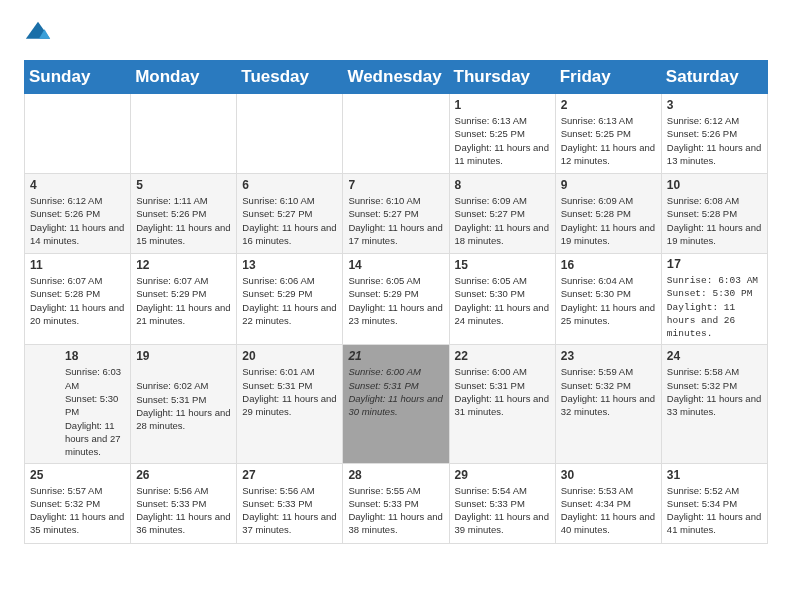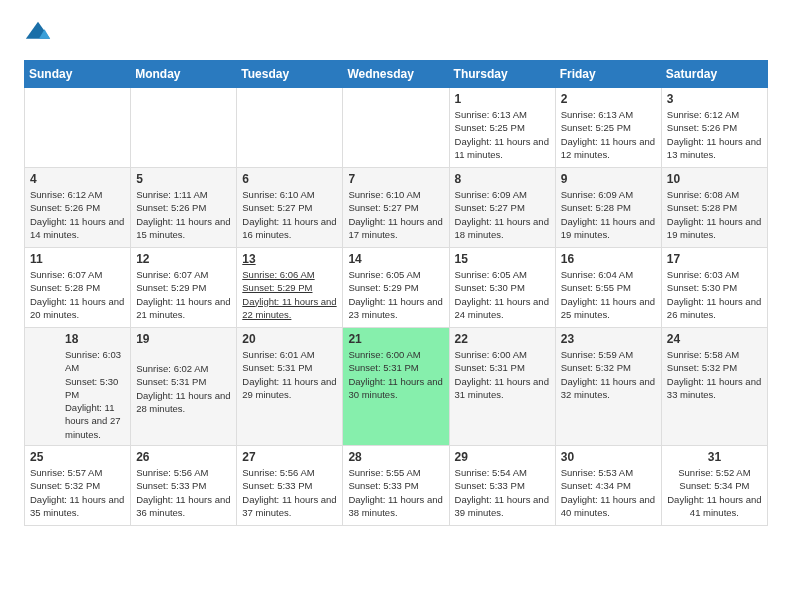--- a/index.html
+++ b/index.html
@@ -55,21 +55,21 @@
       font-weight: normal;
     }
     .calendar-table {
       width: 100%;
       border-collapse: collapse;
       border: 1px solid #ccc;
     }
     .calendar-table th {
       background-color: #2a7abf;
       color: #fff;
-      font-size: 12px;
+      font-size: 17px;
       font-weight: bold;
       padding: 6px 4px;
       text-align: left;
       border: 1px solid #2a7abf;
     }
     .calendar-table td {
       vertical-align: top;
       width: calc(100% / 7);
       padding: 4px 5px;
       font-size: 10px;
@@ -206,45 +206,45 @@
           <div class="day-info" style="white-space: pre-line;">Sunrise: 6:07 AM
 Sunset: 5:28 PM
 Daylight: 11 hours and 20 minutes.</div>
         </td>
         <td style="background-color: rgb(255, 255, 255);">
           <span class="day-number">12</span>
           <div class="day-info" style="white-space: pre-line;">Sunrise: 6:07 AM
 Sunset: 5:29 PM
 Daylight: 11 hours and 21 minutes.</div>
         </td>
-        <td style="background-color: rgb(255, 255, 255); text-decoration: underline;">
+        <td style="background-color: rgb(255, 255, 255);">
           <span class="day-number">13</span>
           <div class="day-info" style="white-space: pre-line;">Sunrise: 6:06 AM
 Sunset: 5:29 PM
 Daylight: 11 hours and 22 minutes.</div>
         </td>
         <td style="background-color: rgb(255, 255, 255);">
           <span class="day-number">14</span>
           <div class="day-info" style="white-space: pre-line;">Sunrise: 6:05 AM
 Sunset: 5:29 PM
 Daylight: 11 hours and 23 minutes.</div>
         </td>
         <td style="background-color: rgb(255, 255, 255);">
           <span class="day-number">15</span>
           <div class="day-info" style="white-space: pre-line;">Sunrise: 6:05 AM
 Sunset: 5:30 PM
 Daylight: 11 hours and 24 minutes.</div>
         </td>
         <td style="background-color: rgb(255, 255, 255);">
           <span class="day-number">16</span>
           <div class="day-info" style="white-space: pre-line;">Sunrise: 6:04 AM
-Sunset: 5:55 PM
+Sunset: 5:30 PM
 Daylight: 11 hours and 25 minutes.</div>
         </td>
-        <td style="background-color: rgb(255, 255, 255);">
+        <td style="background-color: rgb(255, 255, 255); font-family: Liberation Mono, monospace;">
           <span class="day-number">17</span>
           <div class="day-info" style="white-space: pre-line;">Sunrise: 6:03 AM
 Sunset: 5:30 PM
 Daylight: 11 hours and 26 minutes.</div>
         </td>
       </tr>
       <tr>
         <td style="background-color: rgb(245, 245, 245); padding-left: 40px;">
           <span class="day-number">18</span>
           <div class="day-info" style="white-space: pre-line;">Sunrise: 6:03 AM
@@ -256,21 +256,21 @@
           <div class="day-info" style="white-space: pre-line; margin-top: 16px;">Sunrise: 6:02 AM
 Sunset: 5:31 PM
 Daylight: 11 hours and 28 minutes.</div>
         </td>
         <td style="background-color: rgb(245, 245, 245); margin-top: 40px;">
           <span class="day-number">20</span>
           <div class="day-info" style="white-space: pre-line;">Sunrise: 6:01 AM
 Sunset: 5:31 PM
 Daylight: 11 hours and 29 minutes.</div>
         </td>
-        <td style="background-color: #86efac;">
+        <td style="background-color: #a3a3a3; font-style: italic;">
           <span class="day-number">21</span>
           <div class="day-info" style="white-space: pre-line;">Sunrise: 6:00 AM
 Sunset: 5:31 PM
 Daylight: 11 hours and 30 minutes.</div>
         </td>
         <td style="background-color: rgb(245, 245, 245);">
           <span class="day-number">22</span>
           <div class="day-info" style="white-space: pre-line;">Sunrise: 6:00 AM
 Sunset: 5:31 PM
 Daylight: 11 hours and 31 minutes.</div>
@@ -318,21 +318,21 @@
           <div class="day-info" style="white-space: pre-line;">Sunrise: 5:54 AM
 Sunset: 5:33 PM
 Daylight: 11 hours and 39 minutes.</div>
         </td>
         <td style="background-color: rgb(255, 255, 255);">
           <span class="day-number">30</span>
           <div class="day-info" style="white-space: pre-line;">Sunrise: 5:53 AM
 Sunset: 4:34 PM
 Daylight: 11 hours and 40 minutes.</div>
         </td>
-        <td style="background-color: rgb(255, 255, 255); text-align: center;">
+        <td style="background-color: rgb(255, 255, 255);">
           <span class="day-number">31</span>
           <div class="day-info" style="white-space: pre-line;">Sunrise: 5:52 AM
 Sunset: 5:34 PM
 Daylight: 11 hours and 41 minutes.</div>
         </td>
       </tr>
     </tbody>
 </table>
 
 </body></html>

